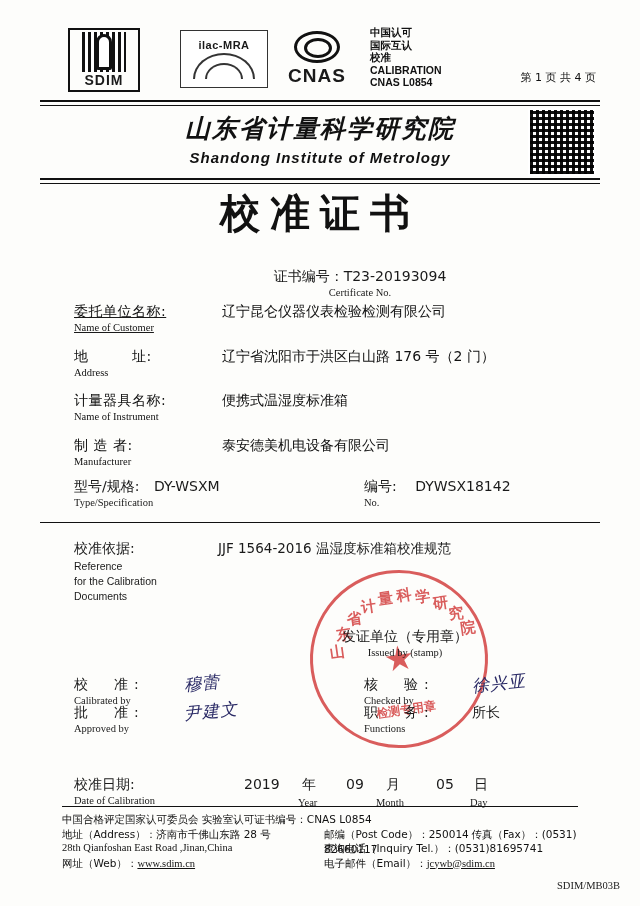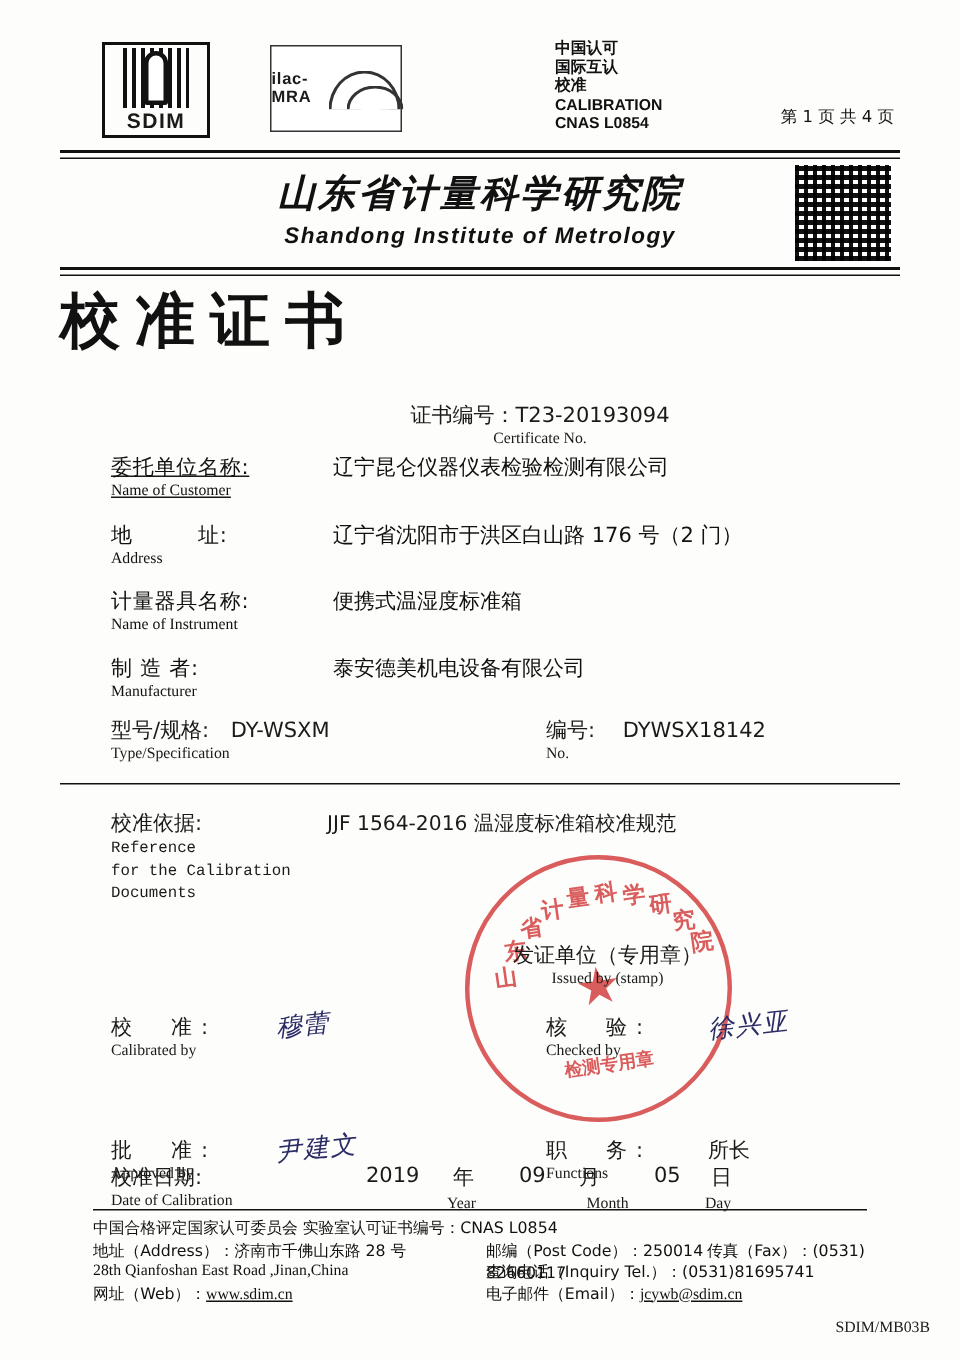--- a/index.html
+++ b/index.html
@@ -73,21 +73,21 @@
     line-height: 16px;
   }
 
   .logo-ilac {
     position: absolute;
     left: 140px; top: 16px;
     width: 88px; height: 58px;
     border: 1px solid #333;
     box-sizing: border-box;
     display: flex;
-    flex-direction: row;
+    flex-direction: column;
     align-items: center;
     justify-content: center;
     background: #fff;
   }
   .logo-ilac .ilac-t {
     font-family: "Liberation Sans", sans-serif;
     font-size: 11px;
     font-weight: bold;
     letter-spacing: .5px;
   }
@@ -207,20 +207,21 @@
     background-blend-mode: multiply;
     border: 2px solid #fff;
     box-sizing: content-box;
   }
 
   
   .cert-title {
     position: absolute;
     left: 40px; top: 186px;
     width: 560px;
+    text-align: center;
   }
   .cert-title .cn {
     font-family: "DejaVu Sans", sans-serif;
     font-weight: bold;
     font-size: 40px;
     letter-spacing: 10px;
     color: #111;
   }
   .cert-title .en {
     font-family: "Liberation Serif", serif;
@@ -301,21 +302,21 @@
   .refdoc {
     position: absolute;
     left: 74px; top: 540px;
     width: 520px;
   }
   .refdoc .lab-cn {
     font-family: "DejaVu Sans", sans-serif;
     font-size: 14px;
   }
   .refdoc .lab-en {
-    font-family: Liberation Mono, monospace;
+    font-family: Liberation Sans, sans-serif;
     font-size: 10.5px;
     line-height: 13px;
     margin-top: 2px;
   }
   .refdoc .val {
     position: absolute;
     left: 144px; top: 0;
     font-family: "DejaVu Sans", sans-serif;
     font-size: 13.5px;
   }
@@ -483,20 +484,24 @@
     <div class="logo-sdim">
       <div class="mark"></div>
       <div class="txt">SDIM</div>
     </div>
 
     <div class="logo-ilac">
       <div class="ilac-t">ilac-MRA</div>
       <div class="ilac-arc"></div>
     </div>
 
+    <div class="logo-cnas">
+      <div class="ring"></div>
+      <div class="cnas-t">CNAS</div>
+    </div>
 
     <div class="cnas-block">
       <div class="cn">中国认可</div>
       <div class="cn">国际互认</div>
       <div class="cn">校准</div>
       <div>CALIBRATION</div>
       <div>CNAS L0854</div>
     </div>
 
     <div class="page-count">第 1 页 共 4 页</div>
@@ -602,21 +607,21 @@
       <div class="k-en">Calibrated by</div>
     </div>
     <div class="handwrite" style="left:110px; top:-4px;">穆蕾</div>
     <div class="col2">
       <div class="k-cn">核　验:</div>
       <div class="k-en">Checked by</div>
     </div>
     <div class="handwrite" style="left:398px; top:-4px;">徐兴亚</div>
   </div>
 
-  <div class="sigrow" style="top:758px;">
+  <div class="sigrow" style="top:704px;">
     <div class="col1">
       <div class="k-cn">批　准:</div>
       <div class="k-en">Approved by</div>
     </div>
     <div class="handwrite" style="left:110px; top:-4px;">尹建文</div>
     <div class="col2">
       <div class="k-cn">职　务:</div>
       <div class="k-en">Functions</div>
     </div>
     <div style="position:absolute; left:398px; top:0; font-family:'DejaVu Sans',sans-serif; font-size:14px;">所长</div>
@@ -625,21 +630,21 @@
   <div class="daterow">
     <div class="k-cn">校准日期:</div>
     <div class="k-en">Date of Calibration</div>
 
     <div class="dnum" style="left:170px; top:0;">2019</div>
     <div class="dunit-cn" style="left:228px; top:0;">年</div>
     <div class="dunit-en" style="left:224px; top:21px;">Year</div>
 
     <div class="dnum" style="left:272px; top:0;">09</div>
     <div class="dunit-cn" style="left:312px; top:0;">月</div>
-    <div class="dunit-en" style="left:302px; top:21px;margin-left:15px;">Month</div>
+    <div class="dunit-en" style="left:302px; top:21px;">Month</div>
 
     <div class="dnum" style="left:362px; top:0;">05</div>
     <div class="dunit-cn" style="left:400px; top:0;">日</div>
     <div class="dunit-en" style="left:396px; top:21px;">Day</div>
   </div>
 
   <div class="rule-double" style="top:806px; border-bottom:none; border-top:1.5px solid #111; height:0; left:62px; width:516px;"></div>
 
   <div class="footer">
     <div class="line cnf">中国合格评定国家认可委员会  实验室认可证书编号：CNAS L0854</div>

